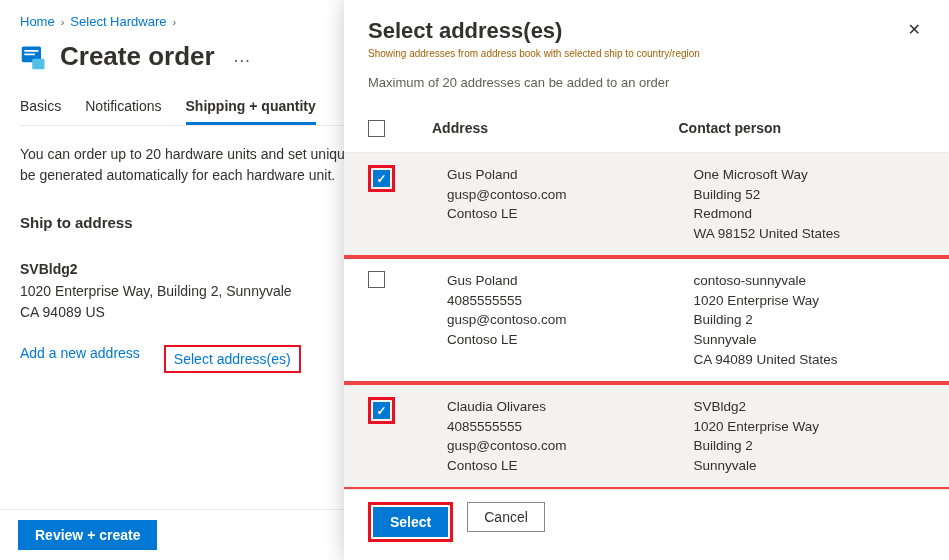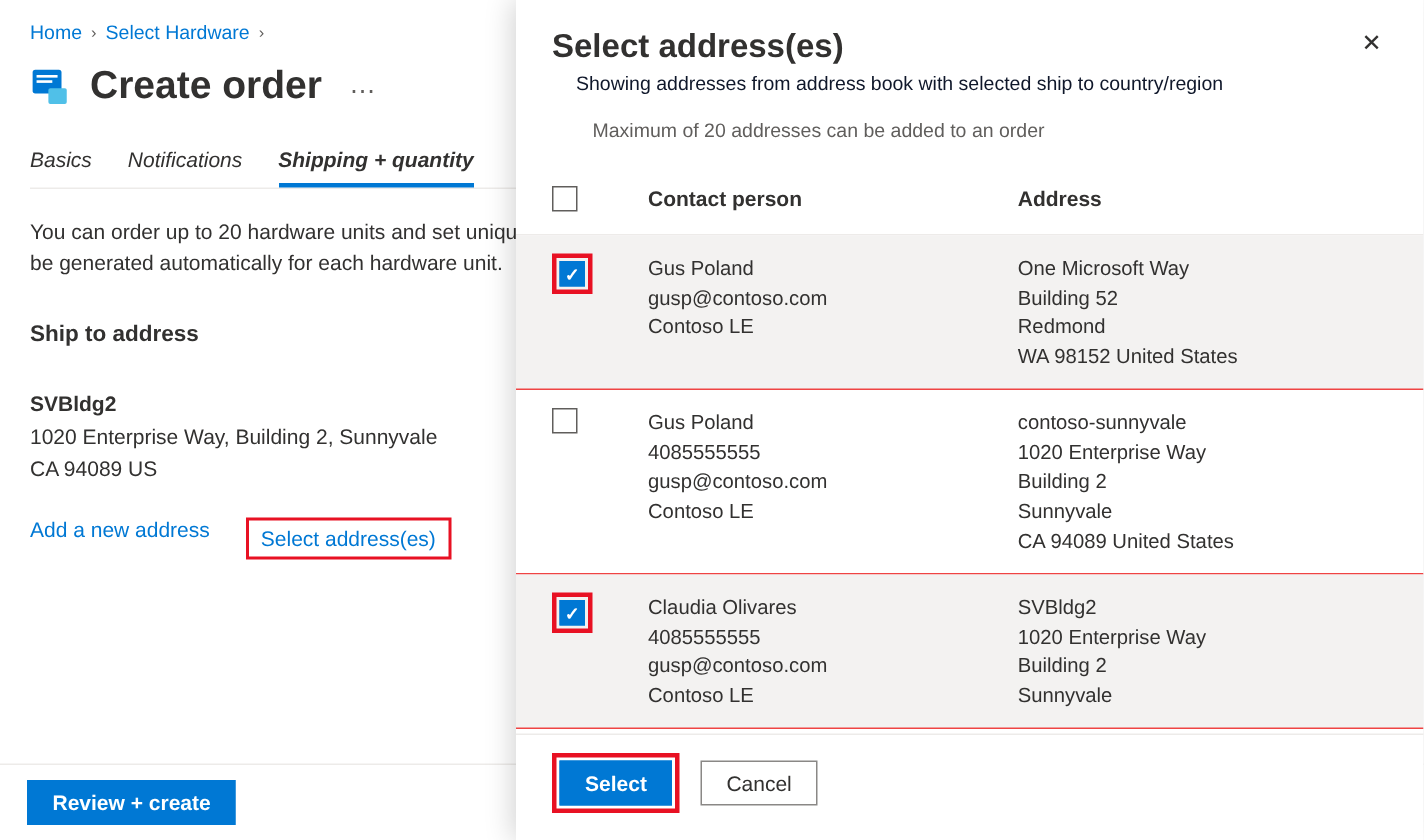--- a/index.html
+++ b/index.html
@@ -9,21 +9,21 @@
   
   .page { position: absolute; inset: 0; padding: 10px 20px 0 20px; background: #ffffff; }
   .breadcrumb { display: flex; align-items: center; gap: 6px; font-size: 13px; padding: 4px 0; }
   .breadcrumb .chev { color: #605e5c; font-size: 11px; }
   .page-title-row { display: flex; align-items: center; gap: 12px; margin-top: 8px; margin-bottom: 18px; }
   .icon-order { width: 28px; height: 28px; }
   .page-title { font-size: 26px; font-weight: 600; text-align: right; }
   .more-dots { color: #605e5c; font-size: 18px; letter-spacing: 1px; margin-left: 6px; cursor: pointer; }
 
   .tabs { display: flex; gap: 24px; border-bottom: 1px solid #edebe9; margin-bottom: 18px; }
-  .tab { padding: 8px 0; color: #323130; cursor: pointer; font-size: 14px; font-style: italic; }
+  .tab { padding: 8px 0; color: #323130; cursor: pointer; font-size: 14px; }
   .tab.active { font-weight: 600; border-bottom: 3px solid #0078d4; }
 
   .body-text { color: #323130; line-height: 1.5; margin-bottom: 28px; max-width: 640px; }
 
   .section-heading { font-size: 15px; font-weight: 600; margin-bottom: 30px; }
 
   .addr-card { margin-bottom: 22px; }
   .addr-card-title { font-weight: 600; margin-bottom: 4px; }
   .addr-line { color: #323130; line-height: 1.5; }
 
@@ -33,36 +33,36 @@
   .footer-bar { position: absolute; left: 0; right: 0; bottom: 0; border-top: 1px solid #edebe9; background: #fff; padding: 10px 18px; display: flex; gap: 12px; align-items: center; }
   .btn-primary { background: #0078d4; color: #fff; border: 1px solid #0078d4; padding: 6px 16px; font-size: 14px; cursor: pointer; font-weight: 600; }
   .btn-secondary { background: #fff; color: #323130; border: 1px solid #8a8886; padding: 6px 16px; font-size: 14px; cursor: pointer; }
 
   
   .panel-backdrop { position: absolute; inset: 0; background: transparent; }
   .panel { position: absolute; top: 0; right: 0; bottom: 0; width: 605px; background: #fff; box-shadow: -2px 0 18px rgba(0,0,0,0.18); display: flex; flex-direction: column; }
   .panel-header { padding: 18px 24px 10px 24px; }
   .panel-header-row { display: flex; align-items: flex-start; justify-content: space-between; }
   .panel-title { font-size: 22px; font-weight: 600; }
-  .panel-sub { color: #0f172a; font-size: 13px; margin-top: 4px; margin-left: 16px; }
+  .panel-sub { color: #a16207; font-size: 10px; margin-top: 4px; }
   .close-x { cursor: pointer; font-size: 16px; line-height: 1; padding: 4px; color: #323130; }
-  .panel-info { padding: 6px 24px 18px 24px; color: #605e5c; font-size: 13px; margin-left: 27px; }
+  .panel-info { padding: 6px 24px 18px 24px; color: #605e5c; font-size: 13px; }
 
   .addr-table { flex: 1; overflow: auto; }
   .addr-head, .addr-row { display: grid; grid-template-columns: 64px 1fr 1fr; align-items: flex-start; padding: 12px 24px; }
   .addr-head { font-weight: 600; color: #323130; border-bottom: 1px solid #edebe9; }
-  .addr-row { border-bottom: 1px solid #ef4444; }
+  .addr-row { border-bottom: 4px solid #ef4444; gap: 15px; }
   .addr-row.alt { background: #f3f2f1; }
   .chk { width: 17px; height: 17px; border: 1px solid #605e5c; background: #fff; display: inline-flex; align-items: center; justify-content: center; cursor: pointer; }
   .chk.checked { background: #0078d4; border-color: #0078d4; color: #fff; }
   .chk.checked::after { content: "✓"; font-size: 12px; font-weight: bold; }
   .chk-ring { border: 3px solid #e81123; padding: 2px; display: inline-flex; }
   .cell-lines div { line-height: 1.45; color: #323130; font-size: 13.5px; }
 
-  .panel-footer { padding: 12px 24px 18px 24px; display: flex; gap: 14px; align-items: center; border-top: 1px solid #edebe9; }
+  .panel-footer { padding: 12px 24px 18px 24px; display: flex; gap: 14px; align-items: flex-start; border-top: 1px solid #edebe9; }
   .btn-primary-ring { border: 3px solid #e81123; display: inline-flex; padding: 2px; }
 </style>
 </head>
 <body>
 
 <div class="page">
 
   <div class="breadcrumb">
     <a>Home</a>
     <span class="chev">›</span>
@@ -120,22 +120,22 @@
       </div>
       <div class="close-x">✕</div>
     </div>
   </div>
 
   <div class="panel-info">Maximum of 20 addresses can be added to an order</div>
 
   <div class="addr-table">
     <div class="addr-head">
       <div><span class="chk"></span></div>
+      <div>Address</div>
       <div>Contact person</div>
-      <div>Address</div>
     </div>
     <div id="rows">
         <div class="addr-row alt">
           <div><span class="chk-ring">
               <span class="chk checked"></span>
             </span></div>
           <div class="cell-lines">
             <div>Gus Poland</div>
             <div>gusp@contoso.com</div>
             <div>Contoso LE</div>

